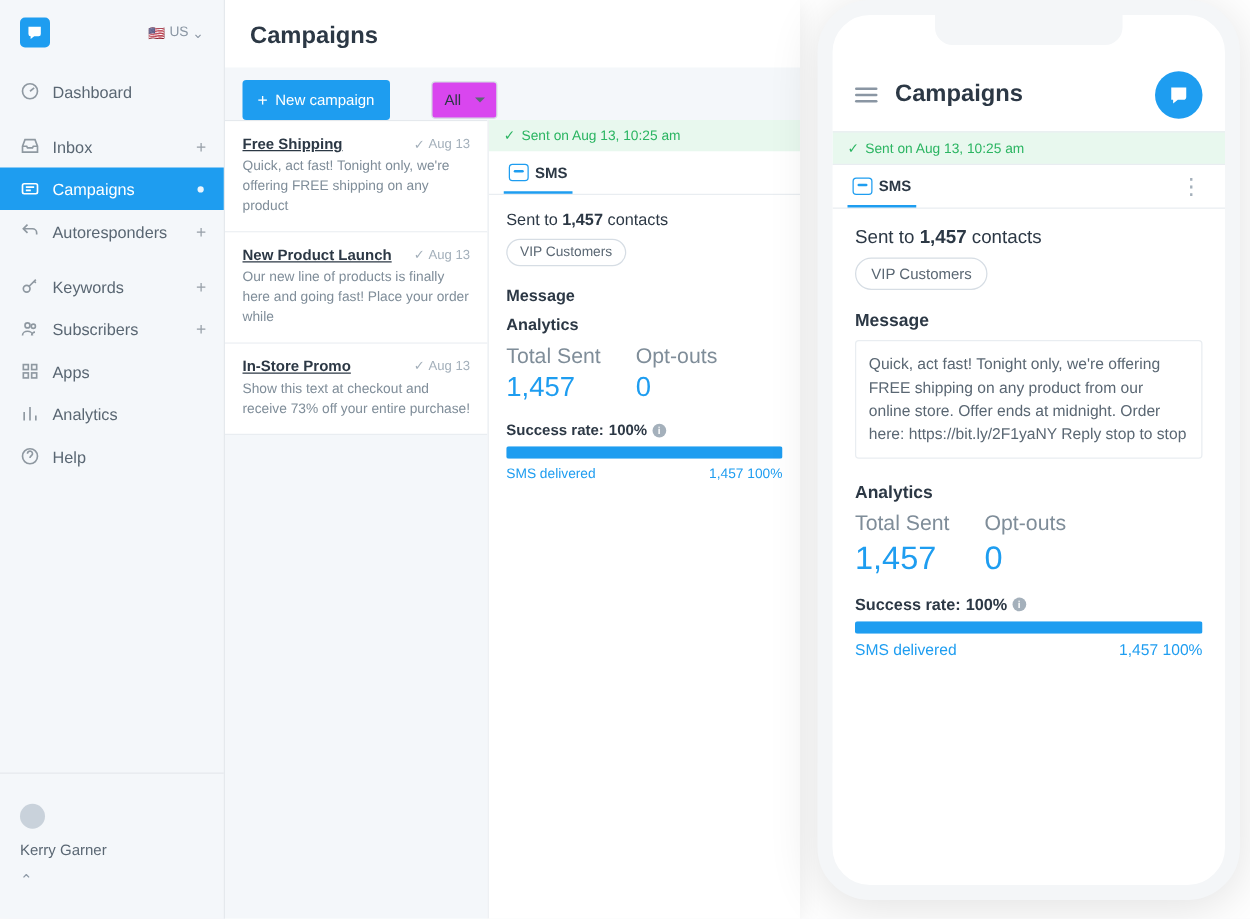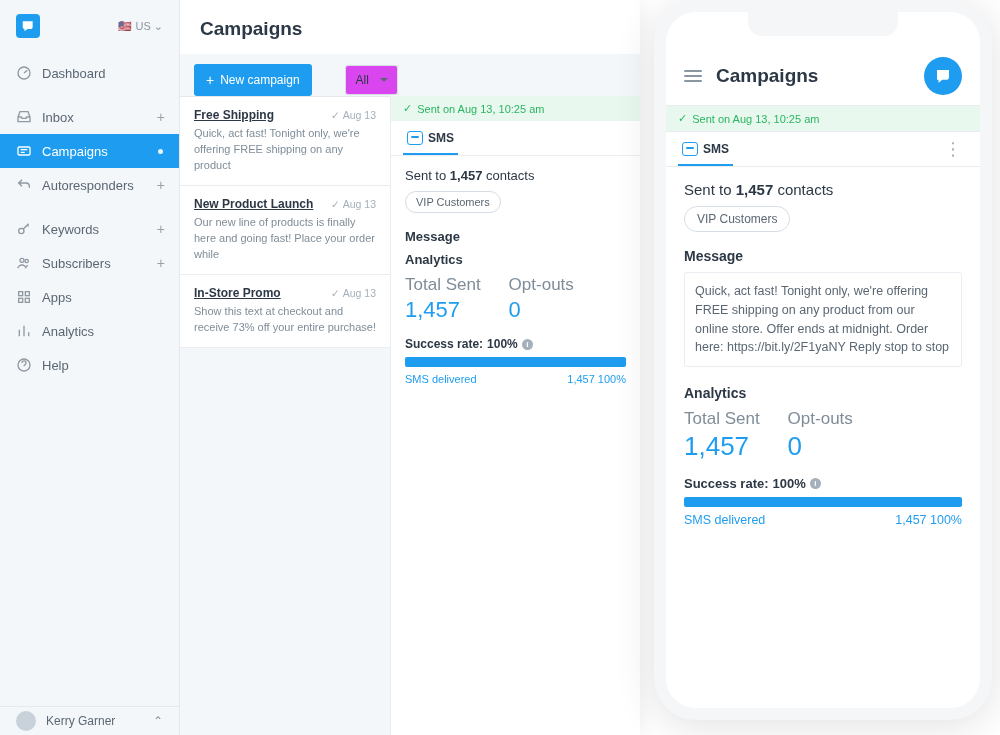--- a/index.html
+++ b/index.html
@@ -14,21 +14,21 @@
 .locale { margin-left: auto; font-size: 11px; color: #8a96a3; display: flex; align-items: center; gap: 3px; cursor: pointer; }
 .sidebar-nav { flex: 1; padding: 4px 0; }
 .nav-item { display: flex; align-items: center; gap: 10px; padding: 9px 16px; font-size: 13px; color: #5a6773; cursor: pointer; position: relative; }
 .nav-item.active { background: #1e9df0; color: #fff; }
 .nav-item .nav-icon { width: 16px; height: 16px; opacity: 0.65; flex-shrink: 0; }
 .nav-item.active .nav-icon { opacity: 1; }
 .nav-item .plus { position: absolute; right: 14px; font-size: 14px; opacity: 0.6; }
 .nav-item .dot { position: absolute; right: 16px; width: 5px; height: 5px; border-radius: 50%; background: #8a96a3; opacity: 0.4; }
 .nav-item.active .dot { background: #fff; opacity: 0.9; }
 .nav-spacer { height: 10px; }
-.sidebar-footer { padding: 4px 16px; display: flex; align-items: center; gap: 10px; border-top: 1px solid #e5e9ed; }
+.sidebar-footer { padding: 24px 16px; display: flex; gap: 10px; border-top: 1px solid #e5e9ed; flex-direction: column; }
 .avatar { width: 20px; height: 20px; border-radius: 50%; background: #c9d2db; }
 .user-name { font-size: 12px; color: #5a6773; flex: 1; }
 .chevron { font-size: 12px; color: #8a96a3; }
 
 .main { flex: 1; background: #fff; display: flex; flex-direction: column; }
 .main-header { padding: 18px 20px 14px; }
 .page-title { font-size: 19px; font-weight: 600; color: #2c3845; }
 .toolbar { padding: 10px 14px 0; display: flex; gap: 10px; align-items: center; background: #f4f7fa; }
 .btn-primary { background: #1e9df0; color: #fff; border: none; border-radius: 3px; padding: 8px 12px; font-size: 12px; font-weight: 500; cursor: pointer; display: flex; align-items: center; gap: 6px; }
 .btn-primary .plus-ic { font-size: 14px; }

